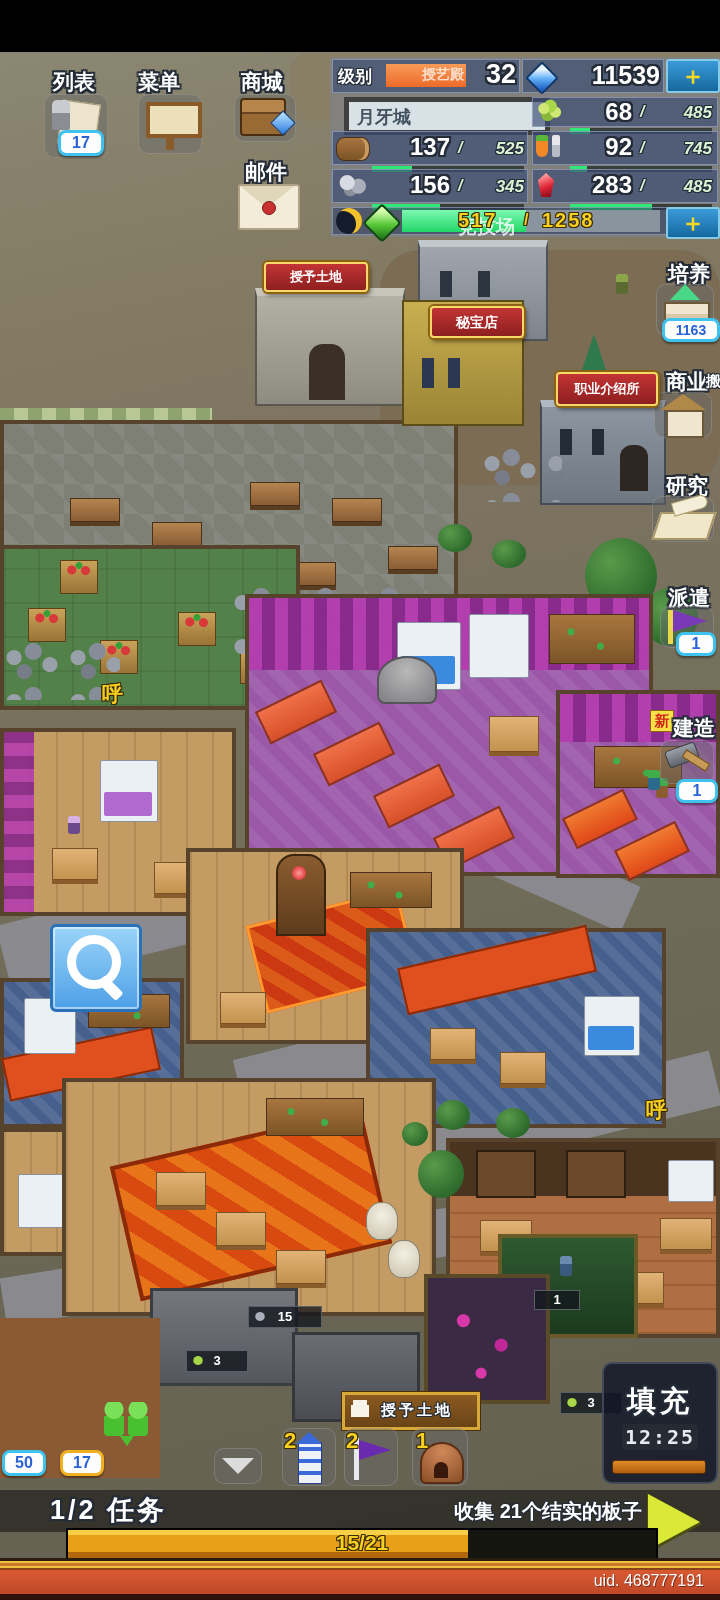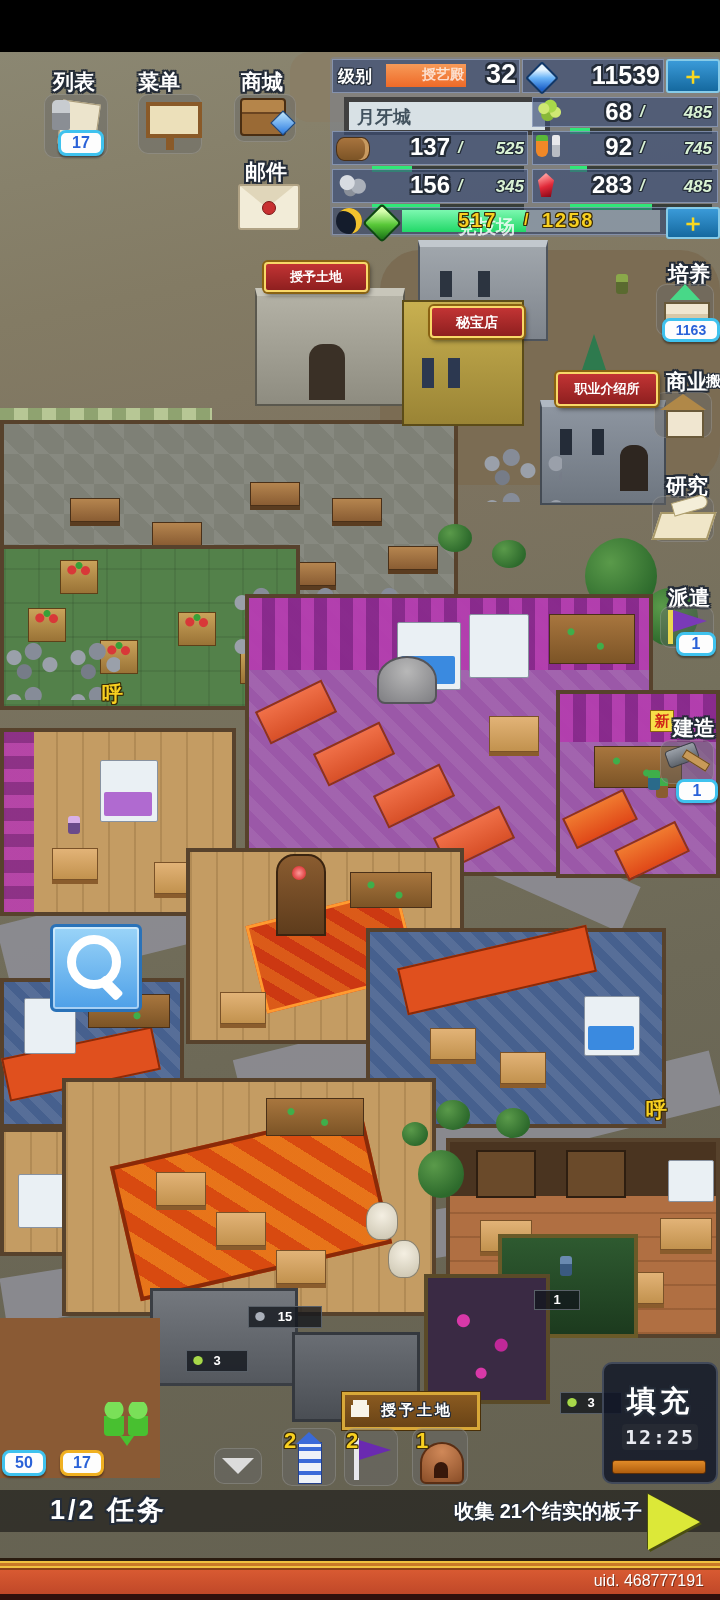--- a/index.html
+++ b/index.html
@@ -412,20 +412,24 @@
   <div class="abs olabel" style="left:620px;top:1382px;width:80px;font-size:29px;text-align:center;letter-spacing:4px;">填充</div>
   <div class="abs mono" style="left:622px;top:1424px;width:76px;height:26px;line-height:26px;background:#262a33;border-radius:4px;color:#e8eaf0;font-size:20px;font-weight:bold;text-align:center;letter-spacing:2px;">12:25</div>
   <div class="abs" style="left:612px;top:1460px;width:92px;height:12px;background:linear-gradient(#e08a28,#b05e0e);border-radius:3px;border:1px solid #5a2e08;"></div>
 
   <div class="abs" style="left:0;top:1490px;width:720px;height:42px;background:rgba(12,12,12,.55);"></div>
   <div class="abs olabel" style="left:50px;top:1492px;font-size:27px;letter-spacing:3px;">1/2 任务</div>
   <div class="abs olabel sm" style="left:400px;top:1498px;width:242px;font-size:20px;text-align:right;">收集 21个结实的板子</div>
   <div class="abs" style="left:648px;top:1494px;width:56px;height:56px;">
     <div class="abs" style="left:0;top:0;width:0;height:0;border-left:52px solid #dce838;border-top:28px solid transparent;border-bottom:28px solid transparent;filter:drop-shadow(2px 2px 0 #4a4e10) drop-shadow(-1px -1px 0 #4a4e10);"></div>
   </div>
+  <div class="abs" style="left:66px;top:1528px;width:588px;height:28px;background:#15150f;border:2px solid #000;">
+    <div class="abs" style="left: 0px; top: 0px; height: 28px; background: linear-gradient(rgb(248, 208, 72) 0px, rgb(248, 208, 72) 5px, rgb(232, 160, 24) 5px, rgb(232, 160, 24) 22px, rgb(176, 104, 8) 22px); width: 68%;"></div>
+    <div class="abs ylabel" style="left:0;top:1px;width:588px;font-size:21px;text-align:center;">15/21</div>
+  </div>
 
   <div class="abs" style="left:0;top:1558px;width:720px;height:12px;background:linear-gradient(#2a1c10 0 3px,#f0c040 3px 5px,#c87828 5px 8px,#f0c040 8px 10px,#8a4018 10px);"></div>
   <div class="abs" style="left:0;top:1570px;width:720px;height:24px;background:linear-gradient(#d85a32,#c04828);">
     <div class="abs" style="left:420px;top:2px;width:284px;font-size:16px;color:#fff;text-align:right;text-shadow:1px 1px 0 rgba(0,0,0,.4);">uid. 468777191</div>
   </div>
   <div class="abs" style="left:0;top:1594px;width:720px;height:6px;background:#30100c;"></div>
 
 </div>
 
 </body></html>

